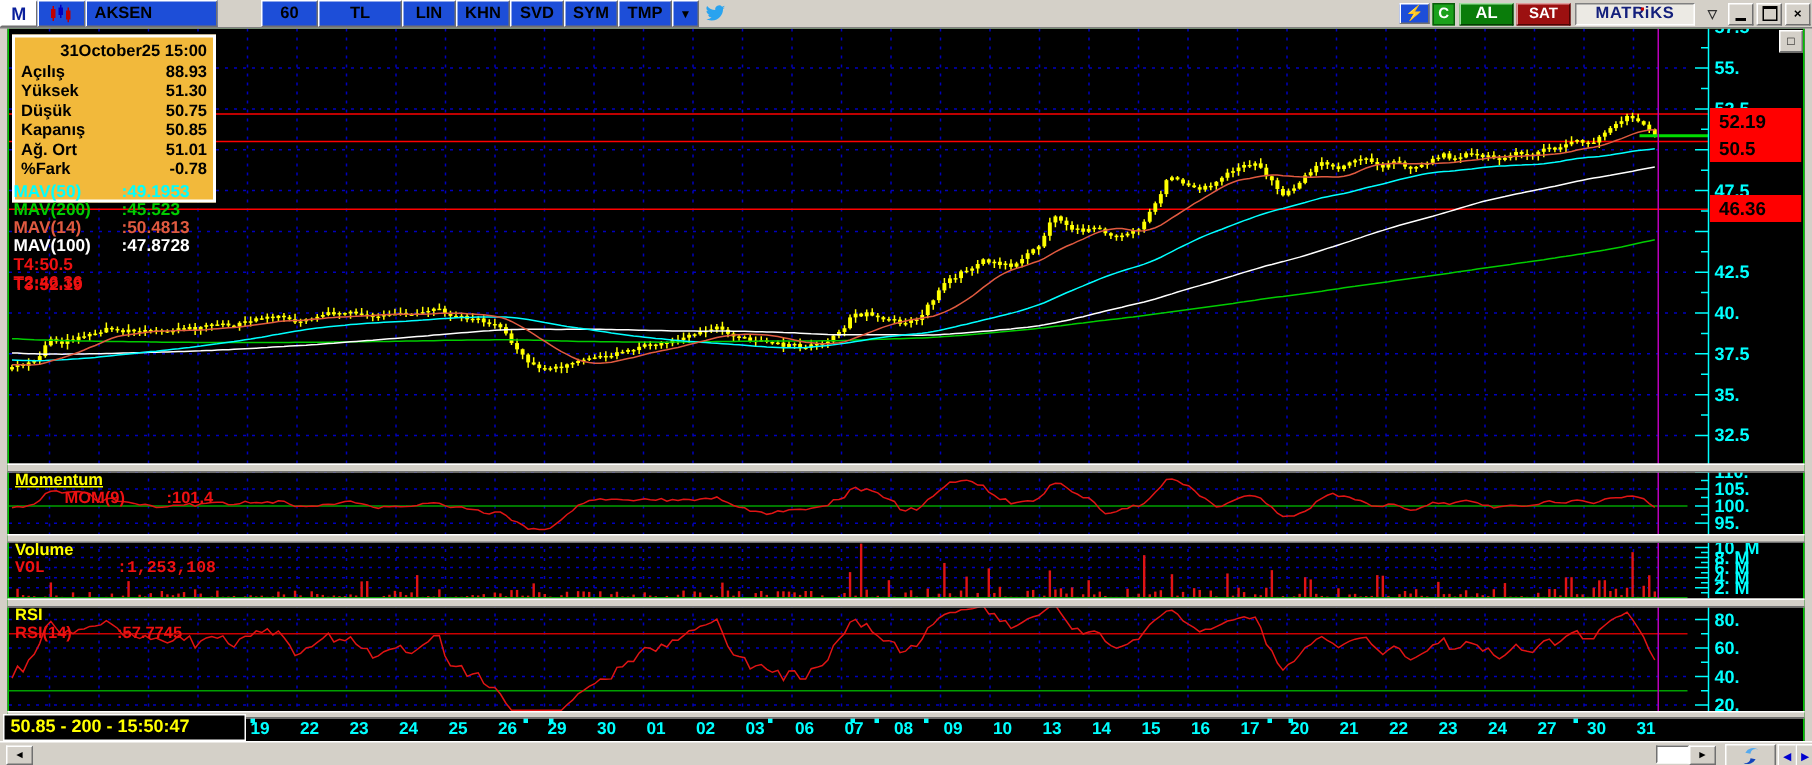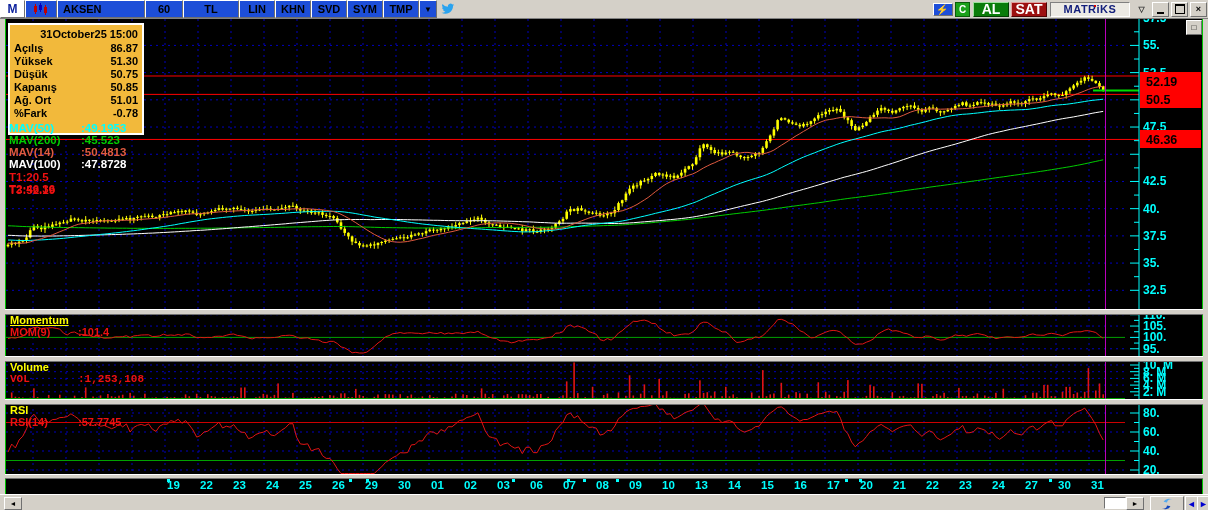--- a/index.html
+++ b/index.html
@@ -7,33 +7,33 @@
           font-family:"Liberation Sans",sans-serif;-webkit-font-smoothing:none;}
   
   .titlebar{position:absolute;left:0;top:0;width:1208px;height:18px;background:#d4d0c8;
             display:flex;align-items:stretch;z-index:8;border-bottom:1px solid #808080;}
   .cell{border:1px solid;border-color:#ffffff #707070 #707070 #ffffff;background:#1d4ed8;
         font-size:11px;font-weight:bold;color:#000;display:flex;align-items:center;
         padding:0 5px;white-space:nowrap;}
   .mcell{color:#0a1f9c;font-size:12px;width:13px;justify-content:center;background:#fff;}
   .iconcell{width:20px;justify-content:center;}
   .symcell{width:76px;}
-  .percell{width:26px;justify-content:center;}
+  .percell{width:26px;justify-content:center;margin-left:29px;}
   .curcell{width:44px;justify-content:center;}
   .modecell{width:24px;justify-content:center;}
   .arrowcell{width:12px;justify-content:center;font-size:8px;padding:0 2px;}
   .twcell{width:16px;justify-content:center;padding:0 2px;border-color:transparent;background:transparent;}
   .tb-right{margin-left:auto;display:flex;align-items:center;}
   .zap{width:14px;justify-content:center;color:#ff9900;font-size:10px;padding:0 2px;}
   .cbtn{width:13px;height:13px;background:#1ba11b;border:1px solid #0a5c0a;color:#fff;
         font-size:10px;font-weight:bold;display:flex;align-items:center;justify-content:center;margin:0 2px;}
   .albtn{width:34px;height:13px;background:#0a7c0a;border:1px solid;border-color:#9de09d #043c04 #043c04 #9de09d;
-         color:#fff;font-size:14px;font-weight:bold;display:flex;align-items:center;justify-content:center;margin:0 1px;}
+         color:#fff;font-size:11px;font-weight:bold;display:flex;align-items:center;justify-content:center;margin:0 1px;}
   .satbtn{width:34px;height:13px;background:#9c1010;border:1px solid;border-color:#e09d9d #4c0404 #4c0404 #e09d9d;
-          color:#fff;font-size:14px;font-weight:bold;display:flex;align-items:center;justify-content:center;margin:0 1px;}
+          color:#fff;font-size:10px;font-weight:bold;display:flex;align-items:center;justify-content:center;margin:0 1px;}
   .brand{position:relative;width:78px;height:13px;background:#eceae4;border:1px solid;
          border-color:#808080 #ffffff #ffffff #808080;color:#14207c;font-size:11px;font-weight:bold;
          display:flex;align-items:center;justify-content:center;letter-spacing:.5px;margin:6px 2px;}
   .brand .idot{position:absolute;left:43px;top:2px;width:2px;height:2px;background:#d00000;}
   .wbtn{width:15px;height:13px;border:1px solid;border-color:#ffffff #707070 #707070 #ffffff;background:#d4d0c8;
         display:flex;align-items:center;justify-content:center;font-size:9px;font-weight:bold;color:#000;margin:0 1px;}
   .wflat{border-color:transparent;font-size:8px;color:#303030;}
   .minglyph{width:7px;height:2px;background:#000;margin-top:7px;}
   .maxglyph{width:8px;height:7px;border:1px solid #000;border-top-width:2px;}
   
@@ -1341,21 +1341,21 @@
   <div class="sep" style="top:356px;height:4px;"></div>
   <div class="sep" style="top:399px;height:4px;"></div>
   <div class="sep" style="top:474px;height:3px;"></div>
 
   <div class="cornerbtn">□</div>
 
   <div class="infobox">
     <div class="ib-title">31October25 15:00</div>
     <div class="ib-row">
         <span>Açılış</span>
-        <span>86.87</span>
+        <span>88.93</span>
       </div>
     <div class="ib-row">
         <span>Yüksek</span>
         <span>51.30</span>
       </div>
     <div class="ib-row">
         <span>Düşük</span>
         <span>50.75</span>
       </div>
     <div class="ib-row">
@@ -1369,31 +1369,32 @@
     <div class="ib-row">
         <span>%Fark</span>
         <span>-0.78</span>
       </div>
   </div>
 
   <div class="mavrow" style="top: 122px; color: rgb(0, 255, 255);"><span class="lbl">MAV(50)</span><span>:49.1953</span></div>
   <div class="mavrow" style="top: 134px; color: rgb(0, 204, 0);"><span class="lbl">MAV(200)</span><span>:45.523</span></div>
   <div class="mavrow" style="top: 146px; color: rgb(224, 90, 64);"><span class="lbl">MAV(14)</span><span>:50.4813</span></div>
   <div class="mavrow" style="top: 158px; color: rgb(255, 255, 255);"><span class="lbl">MAV(100)</span><span>:47.8728</span></div>
-  <div class="mavrow" style="top: 171px; color: rgb(238, 17, 17);">T1:20.5</div>
+  <div class="mavrow" style="top: 171px; color: rgb(238, 17, 17);">T4:50.5</div>
   <div class="mavrow" style="top: 183px; color: rgb(238, 17, 17);">T2:46.36</div>
   <div class="mavrow" style="top: 184px; color: rgb(238, 17, 17);">T3:52.19</div>
 
   <div class="ptitle" style="top:314px;text-decoration:underline;">Momentum</div>
-  <div class="prow" style="top:326px;"><span class="lbl">MOM(9)</span><span>:101.4</span></div>
+  <div class="prow" style="top:326px;margin-left:33px;"><span class="lbl">MOM(9)</span><span>:101.4</span></div>
   <div class="ptitle" style="top:361px;">Volume</div>
   <div class="prow" style="top:373px;font-family:Liberation Mono, monospace;"><span class="lbl">VOL</span><span>:1,253,108</span></div>
   <div class="ptitle" style="top:404px;">RSI</div>
   <div class="prow" style="top:416px;"><span class="lbl">RSI(14)</span><span>:57.7745</span></div>
 
+  <div class="statusbox">50.85 - 200 - 15:50:47</div>
 
   <div class="bottombar">
     <div class="sbtn" style="left:4px;top:2px;width:16px;height:11px;">◄</div>
     <div class="track" style="left:1104px;top:2px;width:20px;height:10px;"></div>
     <div class="sbtn" style="left:1126px;top:2px;width:16px;height:11px;">►</div>
     <div class="logobtn">
       <svg width="18" height="12" viewBox="0 0 18 14">
         <path d="M15 2a7 7 0 0 0-10 2.5l4 .8A4 4 0 0 1 15 2z" fill="#55aaee"></path>
         <path d="M3 12a7 7 0 0 0 10-2.5l-4-.8A4 4 0 0 1 3 12z" fill="#1144bb"></path>
       </svg>

